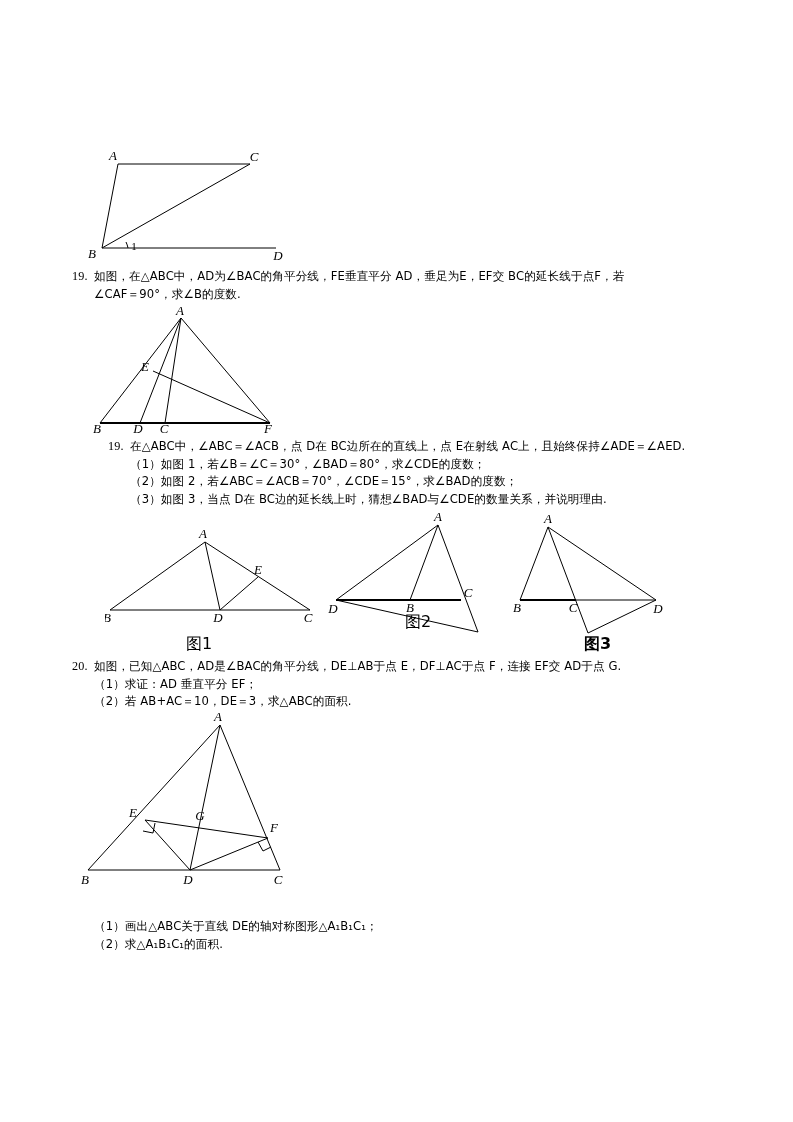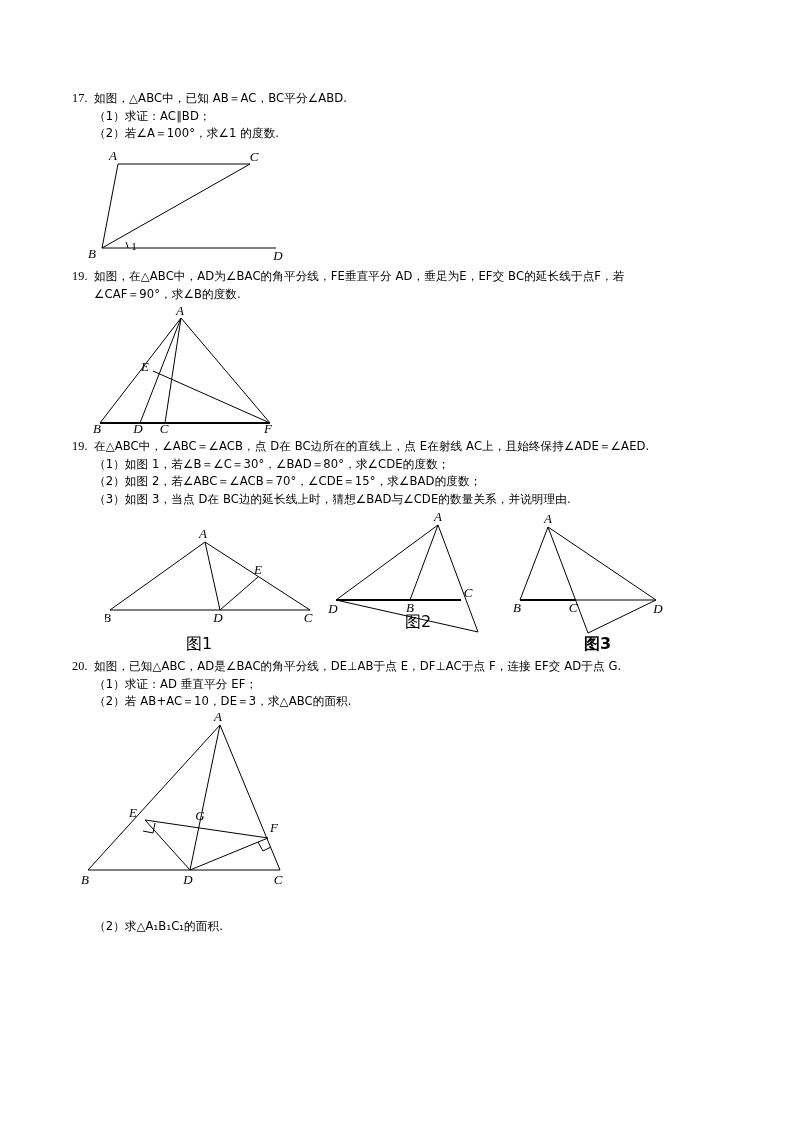--- a/index.html
+++ b/index.html
@@ -63,25 +63,20 @@
     stroke-width: 1;
     fill: none;
   }
   .thick { stroke-width: 1.9; }
 </style>
 </head>
 <body>
 
 <div class="page">
 
-  <div class="q" style="top:90px;">
-    <div class="qline"><span class="num">17.</span><span class="cn">如图，△ABC中，已知 AB＝AC，BC平分∠ABD.</span></div>
-    <div class="qline indent"><span class="cn">（1）求证：AC∥BD；</span></div>
-    <div class="qline indent"><span class="cn">（2）若∠A＝100°，求∠1 的度数.</span></div>
-  </div>
 
   <div class="fig" style="left:78px; top:150px;">
     <svg width="250" height="115" viewBox="0 0 250 115">
 
       <line x1="40" y1="14" x2="172" y2="14"></line>
       <line x1="40" y1="14" x2="24" y2="98"></line>
       <line x1="24" y1="98" x2="172" y2="14"></line>
       <line x1="24" y1="98" x2="198" y2="98"></line>
       <path d="M 48 92 A 24 24 0 0 1 50 98"></path>
       <text x="35" y="10" text-anchor="middle">A</text>
@@ -108,21 +103,21 @@
       <line x1="68" y1="66" x2="185" y2="118"></line>
       <text x="95" y="10" text-anchor="middle">A</text>
       <text x="60" y="66" text-anchor="middle">E</text>
       <text x="12" y="128" text-anchor="middle">B</text>
       <text x="53" y="128" text-anchor="middle">D</text>
       <text x="79" y="128" text-anchor="middle">C</text>
       <text x="183" y="128" text-anchor="middle">F</text>
     </svg>
   </div>
 
-  <div class="q" style="top:438px;">
+  <div class="q" style="top:438px;margin-left:36px;">
     <div class="qline"><span class="num">19.</span><span class="cn">在△ABC中，∠ABC＝∠ACB，点 D在 BC边所在的直线上，点 E在射线 AC上，且始终保持∠ADE＝∠AED.</span></div>
     <div class="qline indent"><span class="cn">（1）如图 1，若∠B＝∠C＝30°，∠BAD＝80°，求∠CDE的度数；</span></div>
     <div class="qline indent"><span class="cn">（2）如图 2，若∠ABC＝∠ACB＝70°，∠CDE＝15°，求∠BAD的度数；</span></div>
     <div class="qline indent"><span class="cn">（3）如图 3，当点 D在 BC边的延长线上时，猜想∠BAD与∠CDE的数量关系，并说明理由.</span></div>
   </div>
 
   <div class="fig" style="left:105px; top:520px;">
     <svg width="215" height="110" viewBox="0 0 215 110">
 
       <line x1="5" y1="90" x2="205" y2="90"></line>
@@ -196,16 +191,17 @@
       <text x="53" y="107" text-anchor="middle">E</text>
       <text x="120" y="110" text-anchor="middle">G</text>
       <text x="194" y="122" text-anchor="middle">F</text>
       <text x="5" y="174" text-anchor="middle">B</text>
       <text x="108" y="174" text-anchor="middle">D</text>
       <text x="198" y="174" text-anchor="middle">C</text>
     </svg>
   </div>
 
   <div class="q" style="top:918px;">
+    <div class="qline indent"><span class="cn">（1）画出△ABC关于直线 DE的轴对称图形△A₁B₁C₁；</span></div>
     <div class="qline indent"><span class="cn">（2）求△A₁B₁C₁的面积.</span></div>
   </div>
 
 </div>
 
 </body></html>

